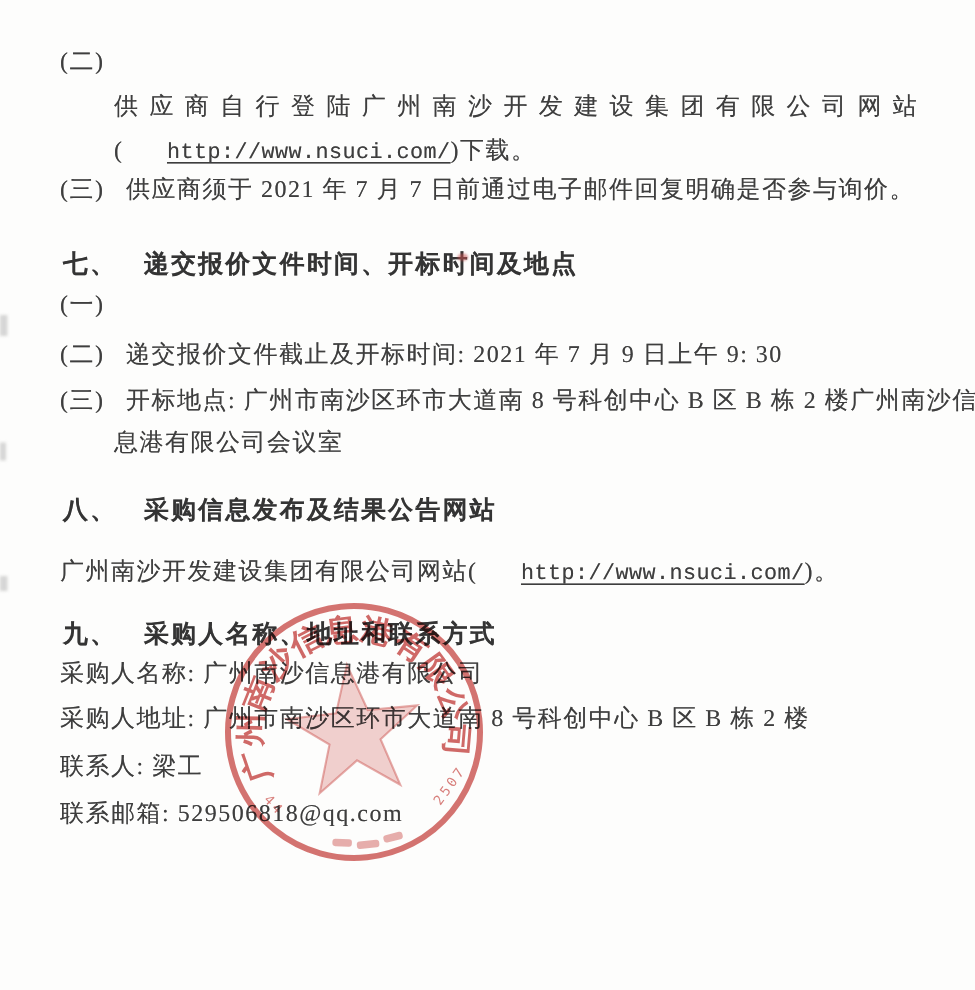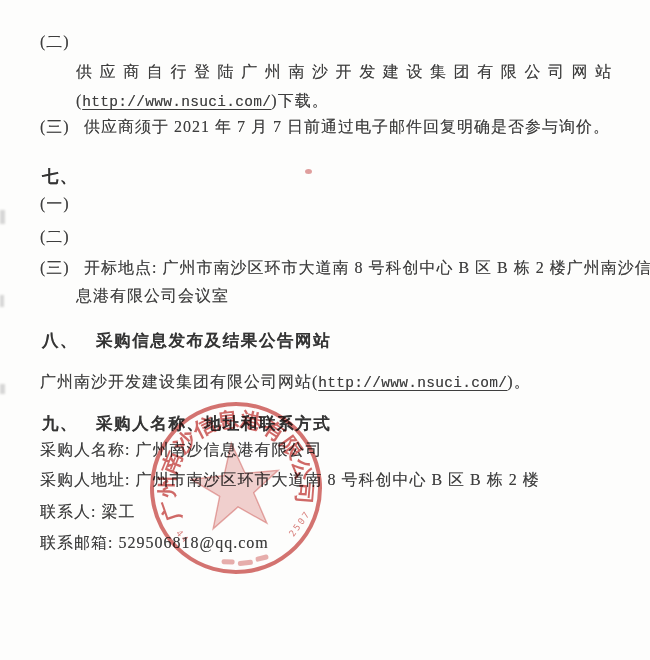--- a/index.html
+++ b/index.html
@@ -10,21 +10,21 @@
   
   .t{position:absolute;font-size:16px;line-height:20px;letter-spacing:1px;
      color:#3e3e3e;white-space:pre;
      font-family:"Liberation Serif","DejaVu Serif",serif;
      text-shadow:0 0 .4px rgba(62,62,62,.55);}
   .h{font-family:"Liberation Sans","DejaVu Sans",sans-serif;font-weight:bold;
      font-size:16.5px;letter-spacing:1.6px;color:#343434;}
   .justify{letter-spacing:7.6px;}
   .url{text-decoration:underline;text-underline-offset:3px;
        font-family:"Liberation Mono","DejaVu Sans Mono",monospace;
-       font-size:14.5px;letter-spacing:.3px;}
+       font-size:14.5px;letter-spacing:.3px;margin-left:29px;}
 
   
   .stamp{position:absolute;left:144px;top:396px;width:184px;height:184px;
          mix-blend-mode:multiply;opacity:.92;filter:blur(.35px);}
   .seal-ring{fill:none;stroke:rgba(199,66,63,.8);stroke-width:4;}
   .seal-star{fill:rgba(212,103,100,.33);stroke:rgba(204,75,72,.5);stroke-width:1.4;}
   .seal-text{fill:rgba(193,52,50,.8);font-family:"Liberation Sans","DejaVu Sans",sans-serif;
              font-weight:bold;font-size:20px;}
   .seal-num{fill:rgba(200,70,66,.75);font-family:"DejaVu Sans Mono",monospace;
             font-size:9px;letter-spacing:2px;}
@@ -47,24 +47,26 @@
   <span class="t" style="left:40px;top:32px">(二)</span>
 
   <span class="t justify" style="left:76px;top:62px">供应商自行登陆广州南沙开发建设集团有限公司网站</span>
 
   <span class="t" style="left:76px;top:91px"><span>(</span><span class="url">http://www.nsuci.com/</span><span>)下载。</span></span>
 
   <span class="t" style="left:40px;top:117px">(三)</span>
   <span class="t" style="left:84px;top:117px">供应商须于 2021 年 7 月 7 日前通过电子邮件回复明确是否参与询价。</span>
 
   <span class="t h" style="left:42px;top:166px">七、</span>
+  <span class="t h" style="left:96px;top:166px">递交报价文件时间、开标时间及地点</span>
 
   <span class="t" style="left:40px;top:194px">(一)</span>
 
   <span class="t" style="left:40px;top:227px">(二)</span>
+  <span class="t" style="left:84px;top:227px">递交报价文件截止及开标时间: 2021 年 7 月 9 日上午 9: 30</span>
 
   <span class="t" style="left:40px;top:258px">(三)</span>
   <span class="t" style="left:84px;top:258px">开标地点: 广州市南沙区环市大道南 8 号科创中心 B 区 B 栋 2 楼广州南沙信</span>
   <span class="t" style="left:76px;top:286px">息港有限公司会议室</span>
 
   <span class="t h" style="left:42px;top:330px">八、</span>
   <span class="t h" style="left:96px;top:330px">采购信息发布及结果公告网站</span>
 
   <span class="t" style="left:40px;top:372px"><span>广州南沙开发建设集团有限公司网站(</span><span class="url">http://www.nsuci.com/</span><span>)。</span></span>
 

